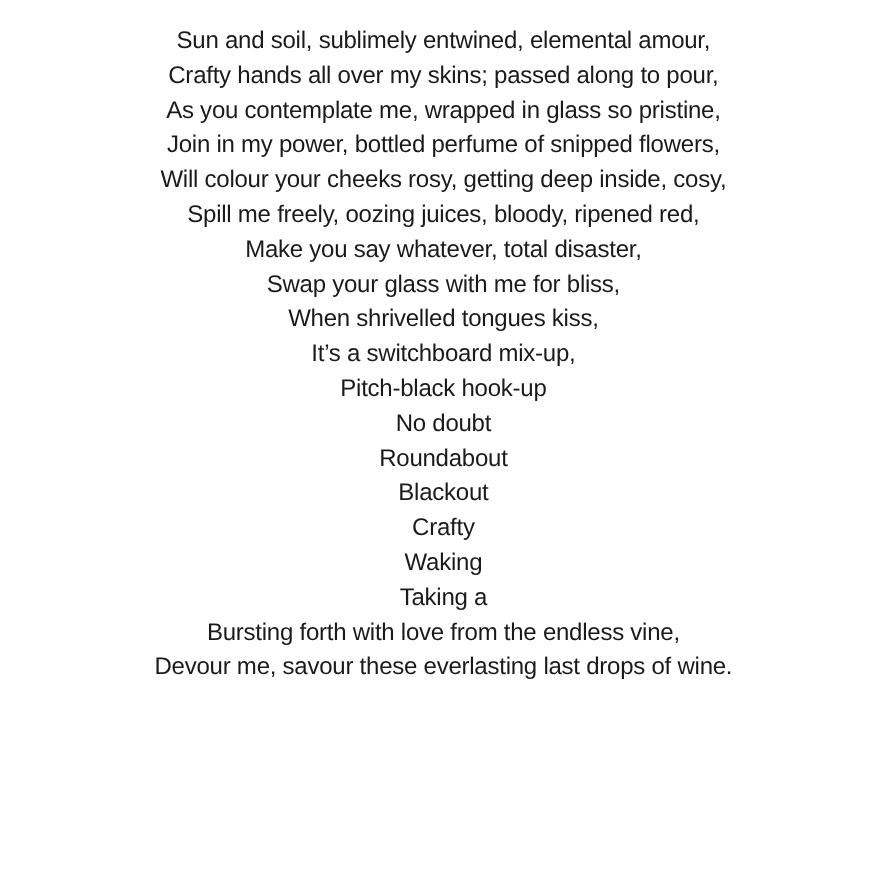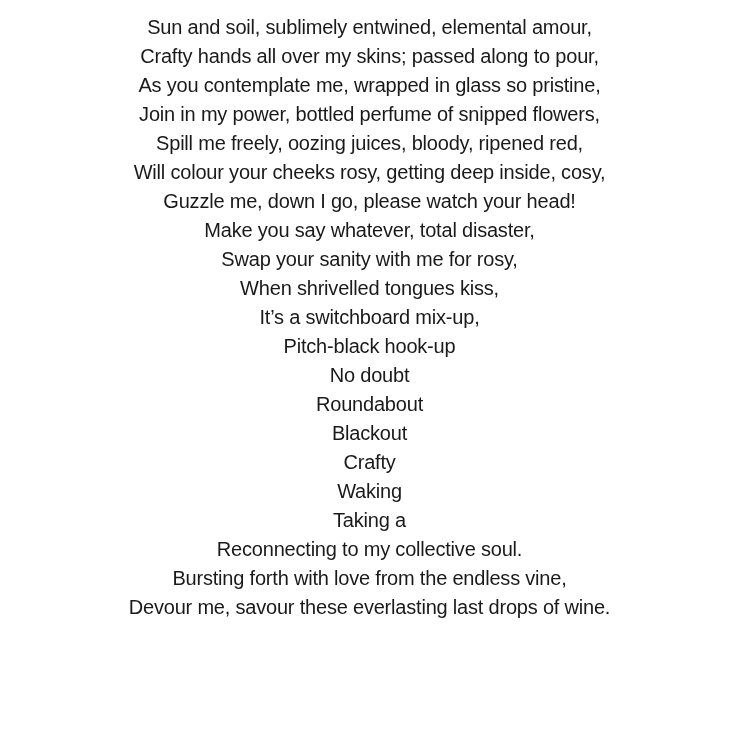--- a/index.html
+++ b/index.html
@@ -5,21 +5,21 @@
   html, body {
     margin: 0;
     padding: 0;
     background: #ffffff;
   }
   .page {
     width: 739px;
     height: 747px;
     background: #ffffff;
     box-sizing: border-box;
-    padding-top: 13px;
+    padding-top: 20px;
     overflow: hidden;
   }
   .poem {
     width: 100%;
     text-align: center;
     font-family: "Liberation Sans", "DejaVu Sans", sans-serif;
     font-size: 20px;
     line-height: 29px;
     color: #1a1a1a;
     letter-spacing: -0.2px;
@@ -30,31 +30,29 @@
 </style>
 </head>
 <body>
 
 <div class="page">
   <div class="poem">
     <div class="line">Sun and soil, sublimely entwined, elemental amour,</div>
     <div class="line">Crafty hands all over my skins; passed along to pour,</div>
     <div class="line">As you contemplate me, wrapped in glass so pristine,</div>
     <div class="line">Join in my power, bottled perfume of snipped flowers,</div>
+    <div class="line">Will colour your cheeks rosy, getting deep inside, cosy,</div>
     <div class="line">Spill me freely, oozing juices, bloody, ripened red,</div>
-    <div class="line">Will colour your cheeks rosy, getting deep inside, cosy,</div>
-    <div class="line">Guzzle me, down I go, please watch your head!</div>
     <div class="line">Make you say whatever, total disaster,</div>
-    <div class="line">Swap your sanity with me for rosy,</div>
+    <div class="line">Swap your glass with me for bliss,</div>
     <div class="line">When shrivelled tongues kiss,</div>
     <div class="line">It’s a switchboard mix-up,</div>
     <div class="line">Pitch-black hook-up</div>
     <div class="line">No doubt</div>
     <div class="line">Roundabout</div>
     <div class="line">Blackout</div>
     <div class="line">Crafty</div>
     <div class="line">Waking</div>
     <div class="line">Taking a</div>
-    <div class="line">Reconnecting to my collective soul.</div>
     <div class="line">Bursting forth with love from the endless vine,</div>
     <div class="line">Devour me, savour these everlasting last drops of wine.</div>
   </div>
 </div>
 
 </body></html>

